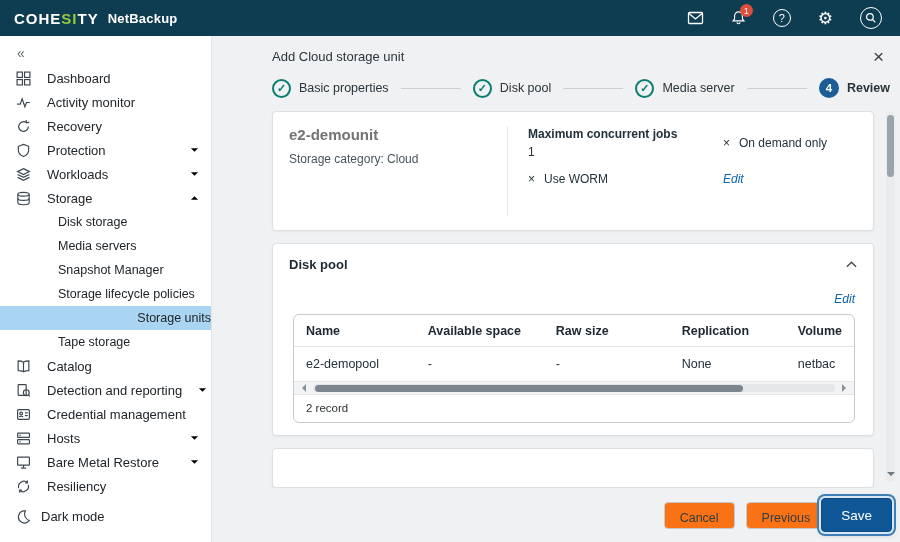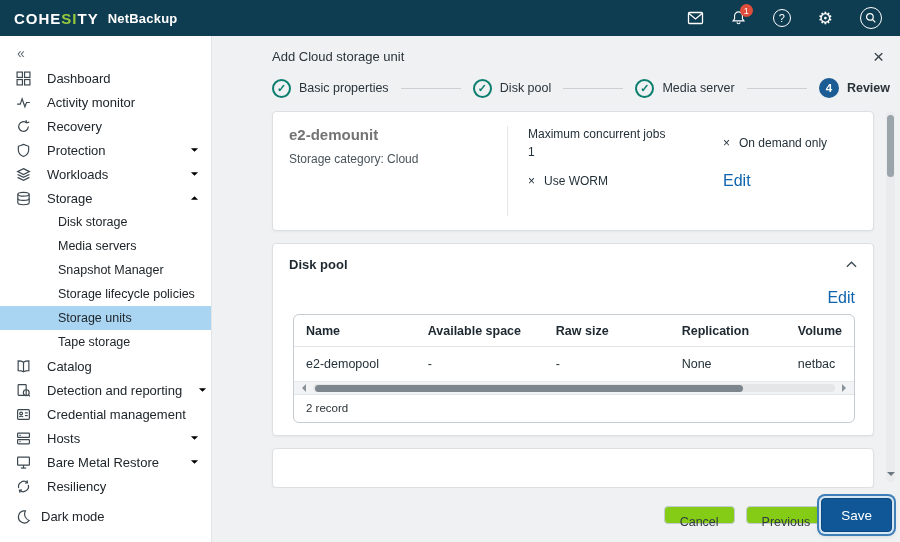--- a/index.html
+++ b/index.html
@@ -47,21 +47,21 @@
   .nav-item {
     display:flex; align-items:center; height:24px; padding:0 12px 0 16px; gap:16px; cursor:pointer;
     white-space:nowrap;
   }
   .nico { width:15px; height:15px; color:#3c4850; flex:none; }
   .chev { margin-left:auto; color:#6b7780; }
   .nav-sub {
     display:flex; align-items:center; height:24px; padding-left:58px; font-size:12.5px;
     cursor:pointer; white-space:nowrap;
   }
-  .selected { background:var(--selected_bg,#a9d5f2); }
+  .selected { background:var(--selected_bg,#a9d5f2);justify-content:flex-end; }
   .darkmode-row {
     margin-top:auto; display:flex; align-items:center; gap:10px;
     padding:0 16px 14px 16px; height:38px; font-size:13px; cursor:pointer;
   }
 
   
   .main {
     position:absolute; left:212px; top:36px; right:0; bottom:0;
     display:flex; flex-direction:column; background:#eff1f2;margin-left:48px;
   }
@@ -93,25 +93,25 @@
   
   .summary-card { display:flex; padding:14px 16px; min-height:120px; }
   .sum-left { width:218px; flex:none; }
   .unit-name { font-size:15px; font-weight:bold; color:#737373; }
   .unit-cat { font-size:12px; color:#49545b; margin-top:9px; }
   .vdivider { width:1px; background:#e5e8ea; margin:0 20px 0 0; }
   .details {
     flex:1; display:grid; grid-template-columns:195px 1fr; row-gap:13px;
     align-content:start; padding-top:1px; font-size:12px;
   }
-  .d-label { font-weight:normal; color:#23313a; }
+  .d-label { font-weight:bold; color:#23313a; }
   .d-value { margin-top:4px; color:#23313a; }
   .flagrow { display:flex; align-items:center; gap:9px; color:#23313a; }
   .flagrow .cross { font-size:12px; }
-  .edit-link { color:var(--link_blue,#0f64ad); font-size:16px; cursor:pointer; }
+  .edit-link { color:var(--link_blue,#0f64ad); font-size:12px; cursor:pointer;font-style:italic; }
 
   
   .diskpool-card { padding:13px 16px 0; }
   .dp-head { display:flex; align-items:center; }
   .dp-title { font-size:13px; font-weight:bold; color:#1d2830; }
   .dp-chev { margin-left:auto; color:#3c4850; cursor:pointer; }
   .dp-editrow { text-align:right; margin:17px 2px 7px 0; }
   .table-wrap { margin:0 2px 0 4px; border:1px solid #c6ccd1; border-radius:6px; overflow:hidden; background:#fff; }
   table { width:100%; border-collapse:collapse; font-size:12.5px; }
   th { text-align:left; padding:9px 12px 8px; font-weight:bold; color:#1d2830; white-space:nowrap; }
@@ -133,21 +133,21 @@
 
   
   .vscroll { position:absolute; right:5px; top:4px; bottom:6px; width:9px; background:#e9ebec; border-radius:4px; }
   .vthumb { position:absolute; top:3px; left:1px; right:1px; height:62px; background:#9aa4ab; border-radius:4px; cursor:pointer; }
   .varrow-down { position:absolute; bottom:2px; left:50%; transform:translateX(-50%);
     width:0; height:0; border:4px solid transparent; border-top-color:#6d7880; cursor:pointer; }
 
   
   .footer { height:54px; display:flex; align-items:center; justify-content:flex-end; padding-right:8px; gap:11px; }
   .btn-outline {
-    height:18px; padding:8px 15px; background:#84cc16; border:1px solid #c4cacf; border-radius:4px;
+    height:27px; padding:8px 15px; background:#f97316; border:1px solid #c4cacf; border-radius:4px;
     font-size:12.5px; color:#333b41; font-family:inherit; cursor:pointer;
   }
   .btn-primary {
     height:34px; padding:0 19px; background:var(--save_bg,#0f5796); color:#fff;
     border:1px solid #0d4a80; border-radius:4px; font-size:13.5px; font-family:inherit;
     cursor:pointer; position:relative; z-index:2; margin-left:-16px;
     box-shadow:0 0 0 2px #d7e7f5, 0 0 0 4px #3f7fb8, 0 2px 6px rgba(0,0,0,.25);
   }
 </style>
 </head>

